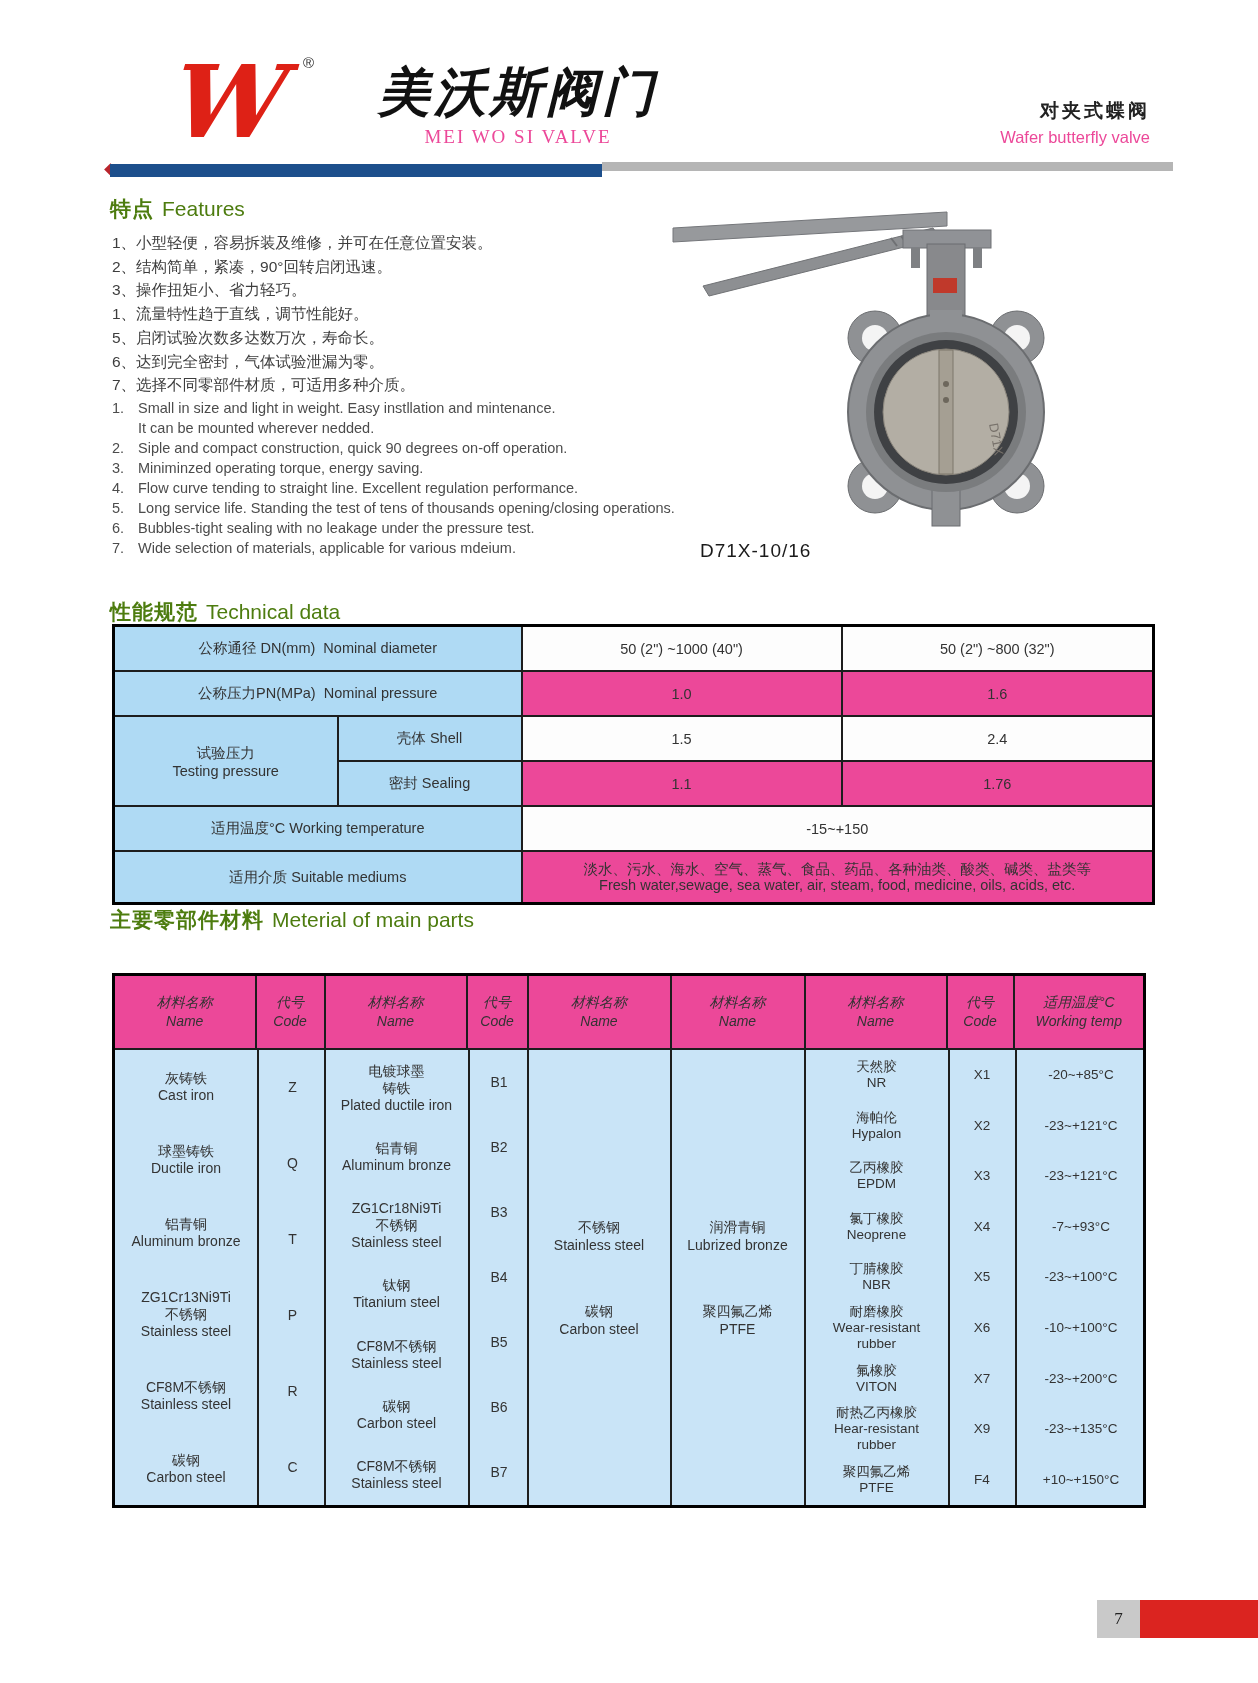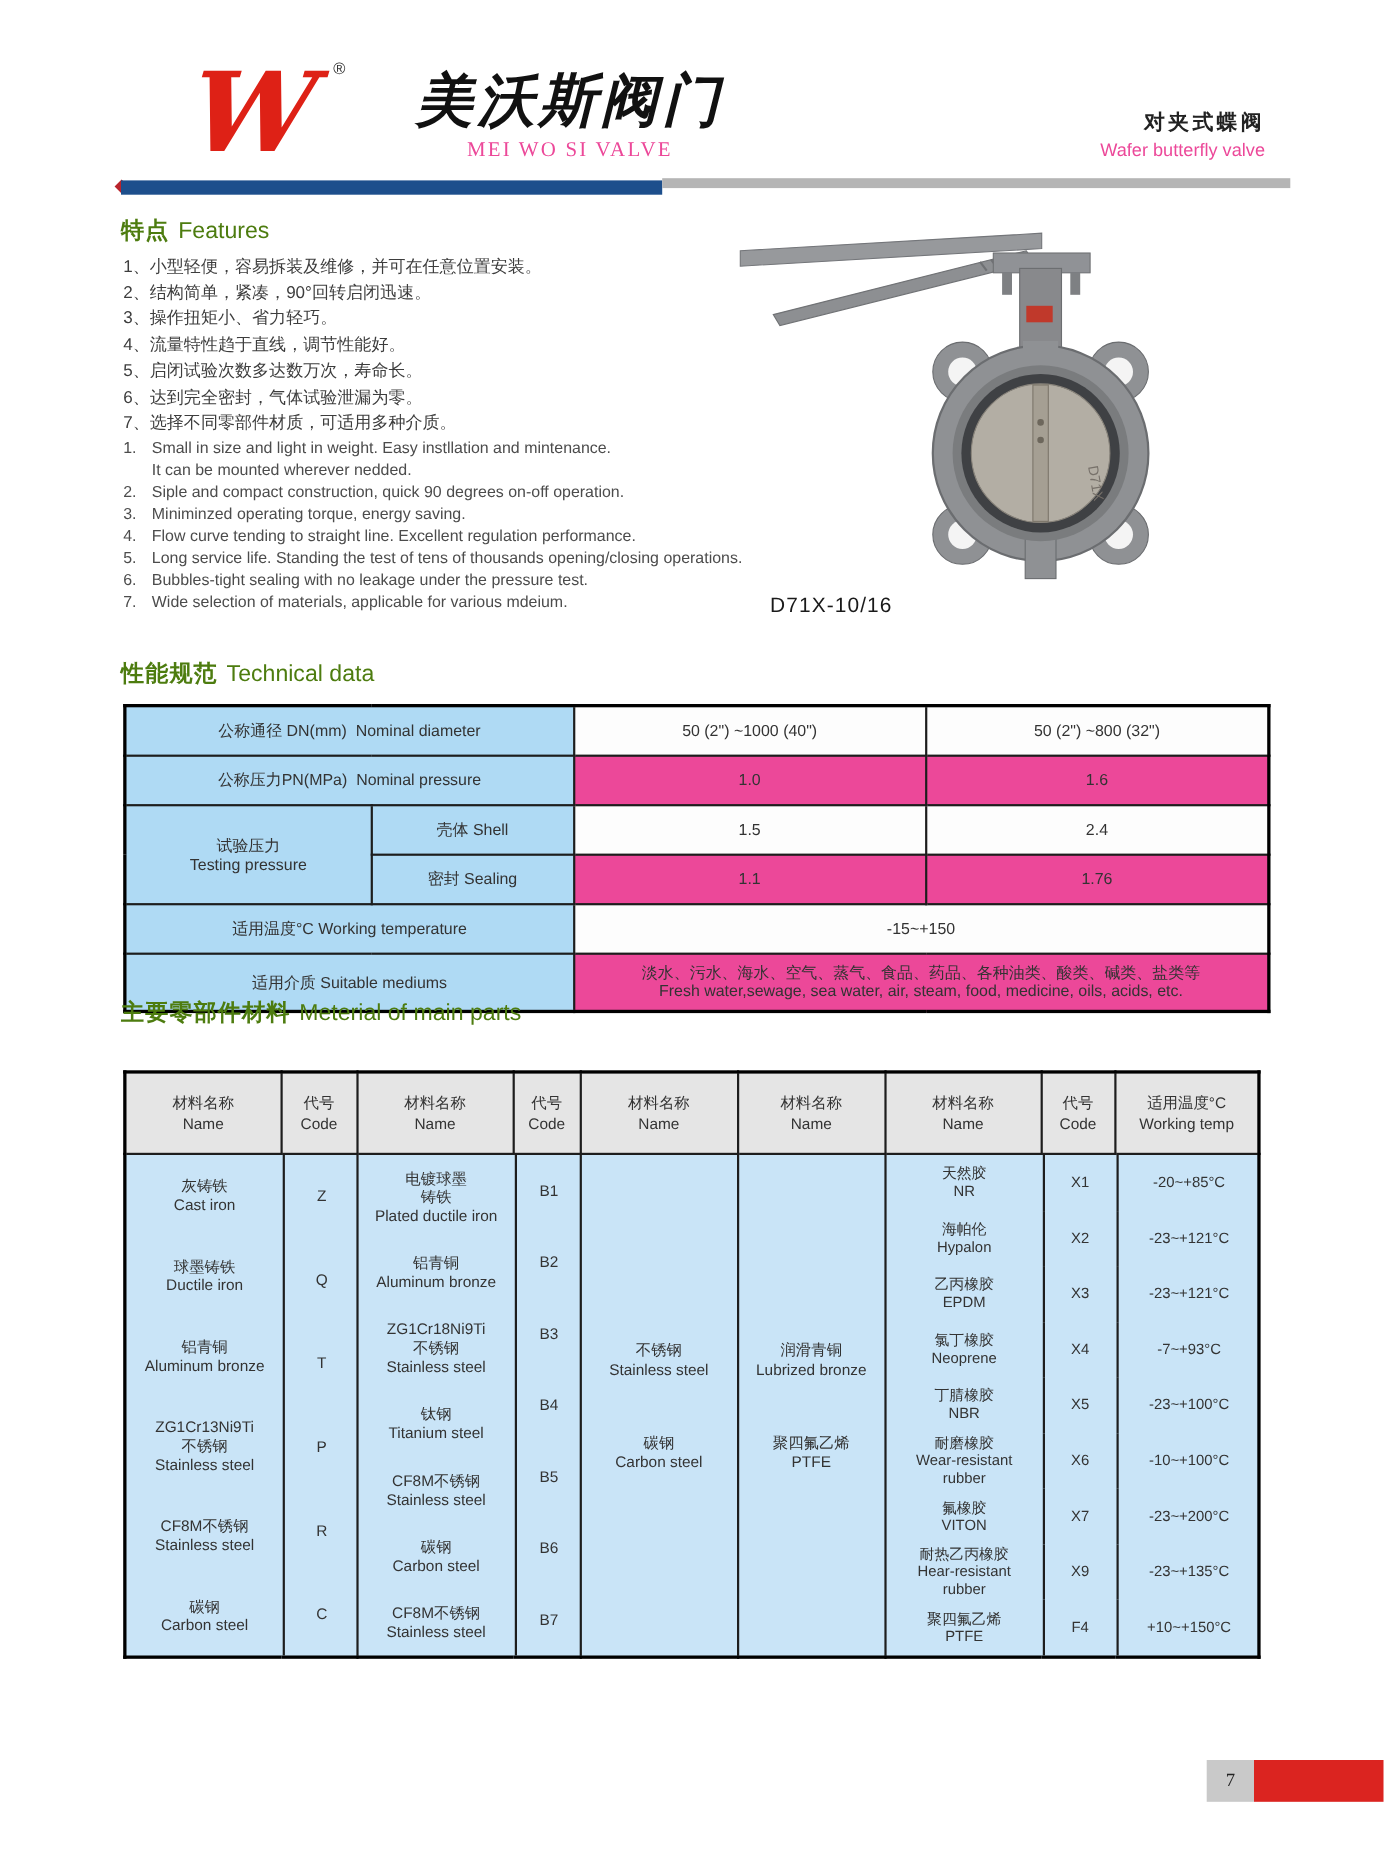--- a/index.html
+++ b/index.html
@@ -38,34 +38,34 @@
   .feat-en .num{width:26px;flex:none;}
   .feat-en .cont{margin-left:26px;line-height:20px;}
 
   
   .valve{position:absolute;left:645px;top:186px;width:460px;height:350px;}
   .model{position:absolute;left:700px;top:540px;width:400px;text-align:left;
          font-size:19px;color:#1a1a1a;letter-spacing:1px;}
 
   
   table{border-collapse:collapse;}
-  .t-tech{position:absolute;left:112px;top:640px;width:1040px;table-layout:fixed;border-radius:30px;}
+  .t-tech{position:absolute;left:112px;top:624px;width:1040px;table-layout:fixed;border-radius:30px;}
   .t-tech td{border:2px solid #1d1d1d;font-size:14.5px;color:#333;text-align:center;vertical-align:middle;
              padding:2px 4px;height:39px;}
   .t-tech{border:3px solid #000;}
   .hd{background:#afdaf4;}
   .vw{background:#fdfdfd;}
   .vb{background:#ec4899;}
   .sm2{font-size:13px;line-height:16px;}
 
   .t-mat{position:absolute;left:112px;top:973px;width:1032px;table-layout:fixed;border:3px solid #000;}
   .t-mat td{border:2px solid #1d1d1d;font-size:14px;color:#333;text-align:center;vertical-align:middle;}
   .t-mat .grp{background:#abd7f2;height:71px;line-height:20px;letter-spacing:2px;}
   .t-mat .grp .en{letter-spacing:0;}
-  .t-mat .sub{background:#e5e5e5;height:70px;line-height:19px;}
+  .t-mat .sub{background:#ec4899;height:70px;line-height:19px;font-style:italic;}
   .t-mat .bodycell{background:#c9e4f7;height:455px;padding:0;vertical-align:top;}
 
   .stack{display:flex;flex-direction:column;justify-content:space-around;height:100%;}
   .stack .cell{line-height:17px;padding:1px 2px;}
   .twocol{display:grid;grid-template-columns:142px 69px;height:100%;}
   .twocol-disc{display:grid;grid-template-columns:142px 61px;height:100%;}
   .threecol{display:grid;grid-template-columns:142px 67px 131px;height:100%;grid-auto-rows:1fr;}
   .bleft{border-left:2px solid #1d1d1d;}
   .gcell{display:flex;flex-direction:column;justify-content:center;line-height:16px;font-size:13.5px;padding:1px 2px;}
   .centerstack{display:flex;flex-direction:column;justify-content:center;height:100%;gap:48px;}
@@ -98,21 +98,21 @@
   <div class="div-blue"></div>
   <div class="div-gray"></div>
 
   <div class="sec-title" style="left:110px;top:195px;">
     <span class="zh">特点</span><span class="en">Features</span>
   </div>
   <div class="feat-zh">
     <div class="it">1、小型轻便，容易拆装及维修，并可在任意位置安装。</div>
     <div class="it">2、结构简单，紧凑，90°回转启闭迅速。</div>
     <div class="it">3、操作扭矩小、省力轻巧。</div>
-    <div class="it">4、流量特性趋于直线，调节性能好。</div>
+    <div class="it">1、流量特性趋于直线，调节性能好。</div>
     <div class="it">5、启闭试验次数多达数万次，寿命长。</div>
     <div class="it">6、达到完全密封，气体试验泄漏为零。</div>
     <div class="it">7、选择不同零部件材质，可适用多种介质。</div>
   </div>
   <div class="feat-en">
     <div class="it">
       <span class="num">1.</span>
       <span>Small in size and light in weight. Easy instllation and mintenance.</span>
     </div>
     <div class="cont">It can be mounted wherever nedded.</div>

